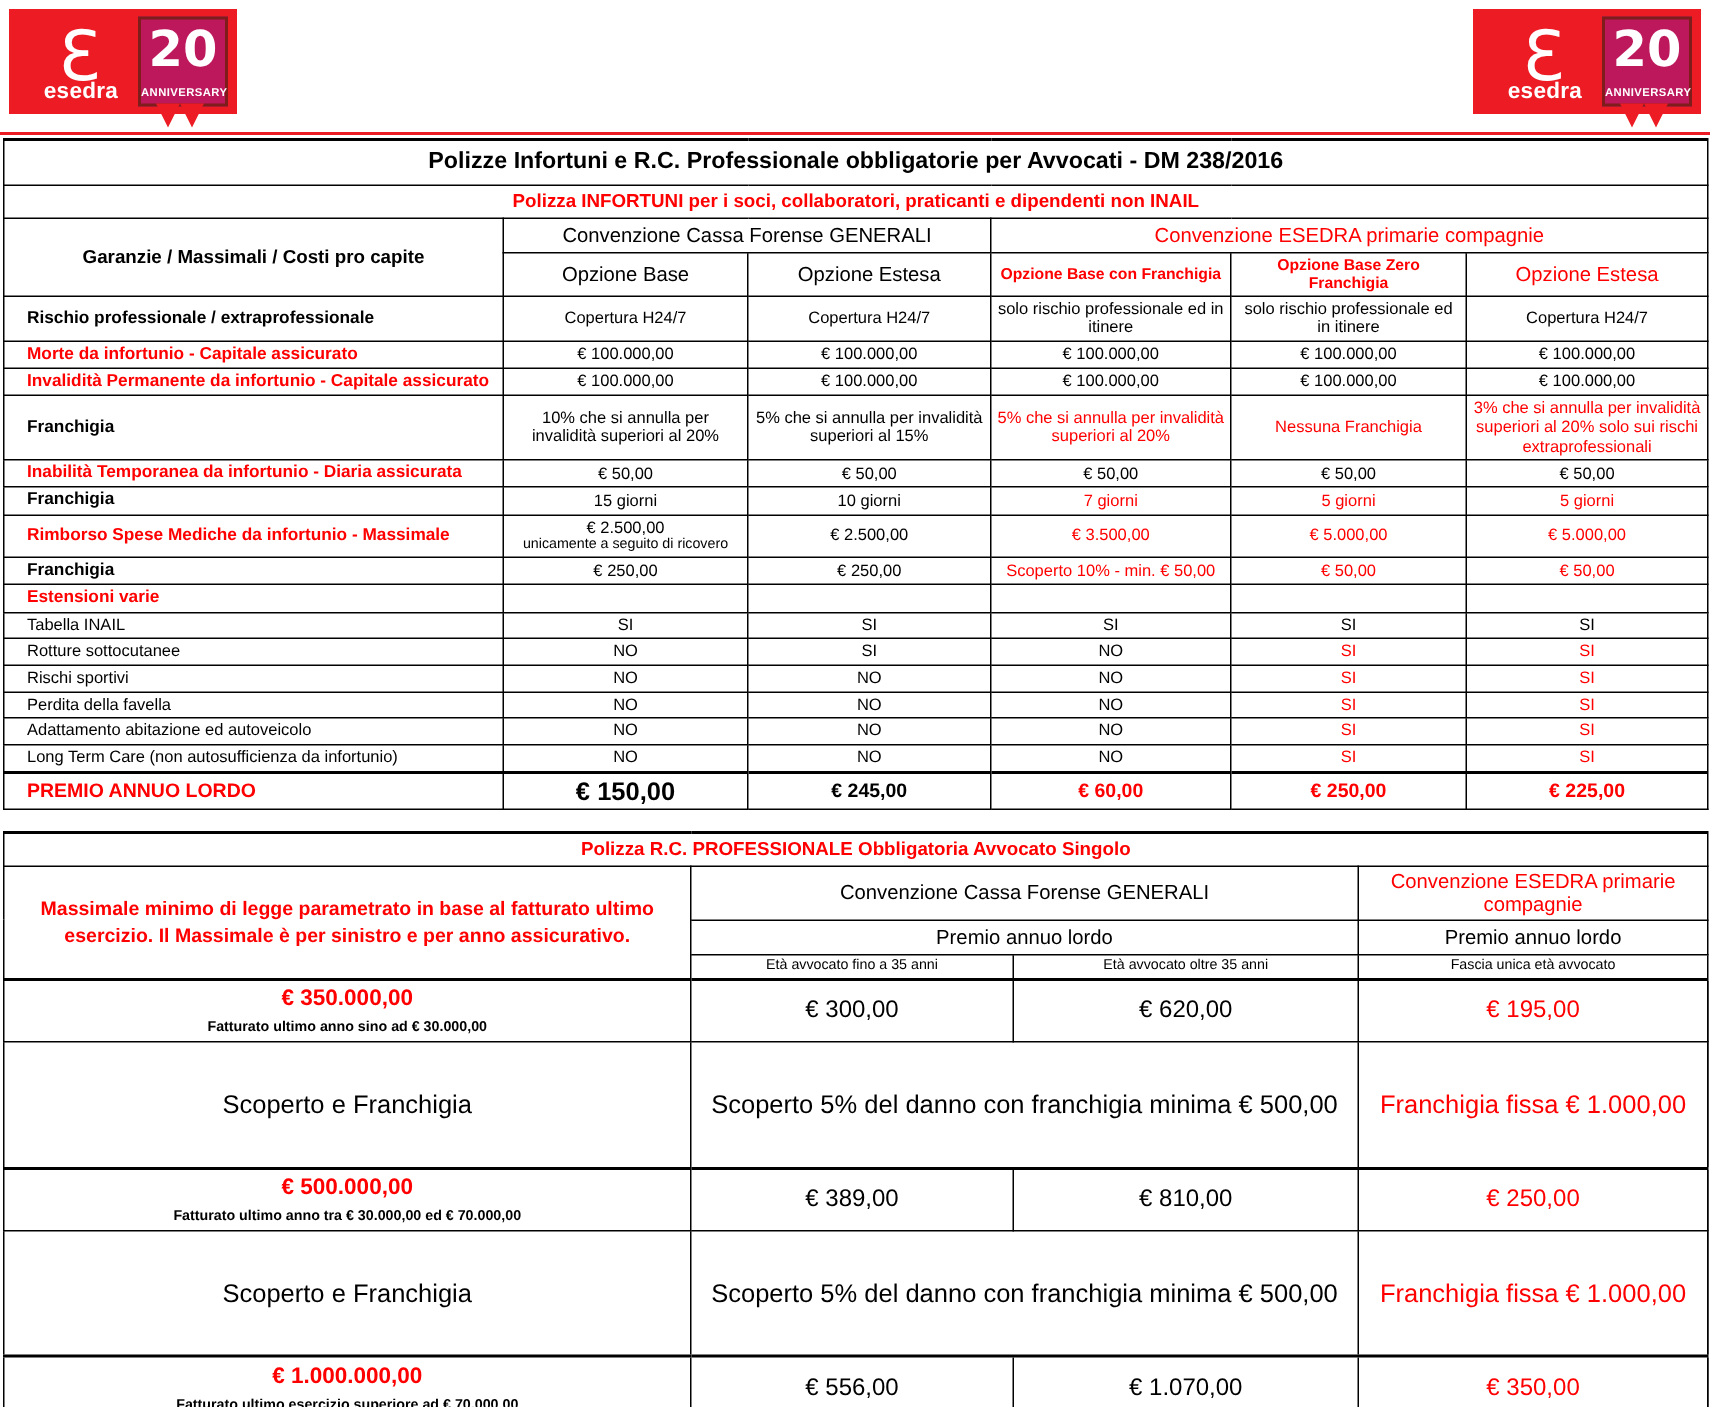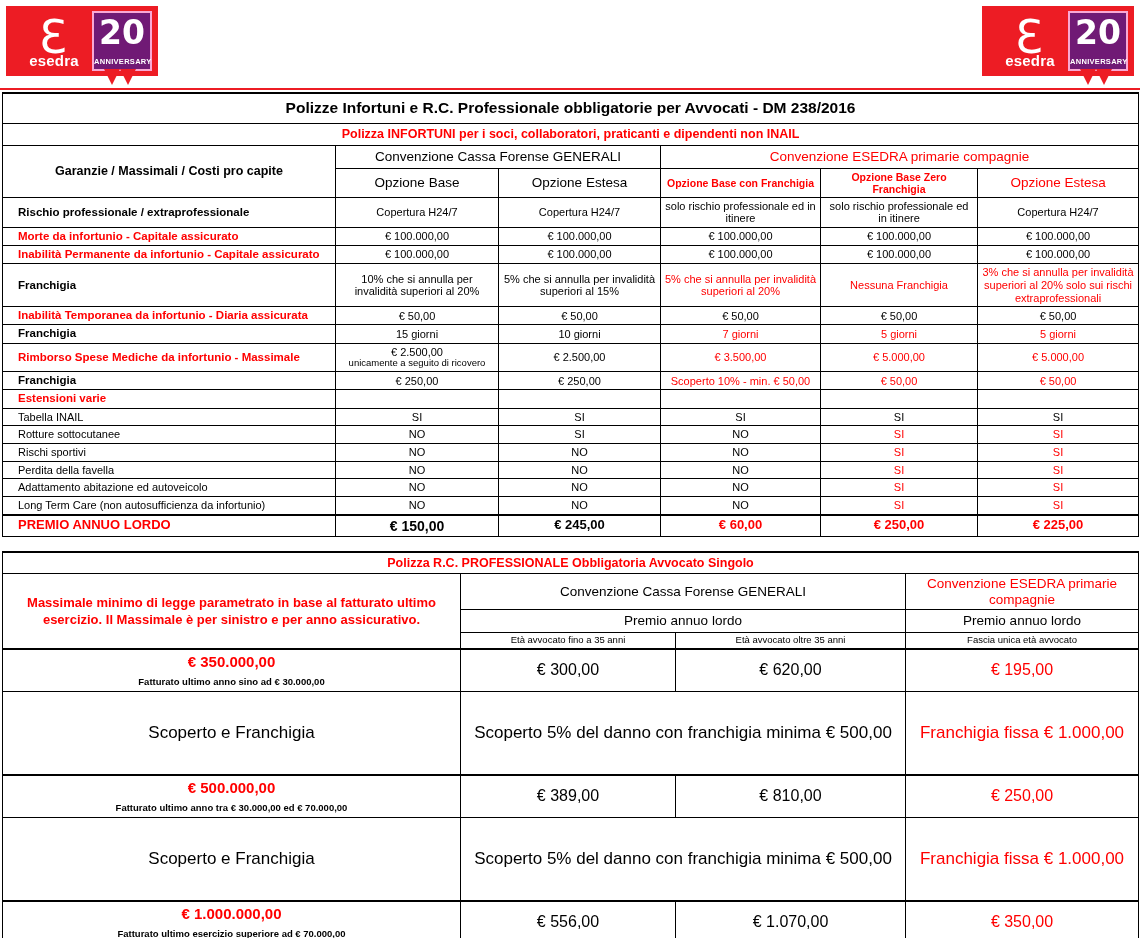--- a/index.html
+++ b/index.html
@@ -52,22 +52,22 @@
     color: #ffffff;
     font-size: 15px;
     font-weight: 700;
     text-align: center;
     letter-spacing: .2px;
   }
   .logo-anniv {
     position: absolute;
     left: 86px; top: 5px;
     width: 60px; height: 60px;
-    background: #701a75;
-    border: 2px solid #f9a8d4;
+    background: #be185d;
+    border: 2px solid #7f1d1d;
   }
   .logo-20 {
     position: absolute;
     left: 0; top: 1px;
     width: 100%;
     text-align: center;
     color: #ffffff;
     font-family: "DejaVu Sans", sans-serif;
     font-size: 33px;
     font-weight: 700;
@@ -256,21 +256,21 @@
         </tr>
         <tr>
           <td class="rowlabel red">Morte da infortunio - Capitale assicurato</td>
           <td class="black">€ 100.000,00</td>
           <td class="black">€ 100.000,00</td>
           <td class="black">€ 100.000,00</td>
           <td class="black">€ 100.000,00</td>
           <td class="black">€ 100.000,00</td>
         </tr>
         <tr>
-          <td class="rowlabel red">Inabilità Permanente da infortunio - Capitale assicurato</td>
+          <td class="rowlabel red">Invalidità Permanente da infortunio - Capitale assicurato</td>
           <td class="black">€ 100.000,00</td>
           <td class="black">€ 100.000,00</td>
           <td class="black">€ 100.000,00</td>
           <td class="black">€ 100.000,00</td>
           <td class="black">€ 100.000,00</td>
         </tr>
         <tr>
           <td class="rowlabel black">Franchigia</td>
           <td class="black">10% che si annulla per invalidità superiori al 20%</td>
           <td class="black">5% che si annulla per  invalidità superiori al 15%</td>
@@ -364,21 +364,21 @@
         <tr>
           <td class="rowlabel black" style="font-weight: 400; font-size: 11px;">Long Term Care (non autosufficienza da infortunio)</td>
           <td class="black">NO</td>
           <td class="black">NO</td>
           <td class="black">NO</td>
           <td class="red">SI</td>
           <td class="red">SI</td>
         </tr>
         <tr>
           <td class="rowlabel red thick-top" style="font-size: 13px;">PREMIO ANNUO LORDO</td>
-          <td class="black b thick-top" style="font-size: 14px;">€ 150,00</td>
+          <td class="black b thick-top" style="font-size: 17px;">€ 150,00</td>
           <td class="black b thick-top" style="font-size: 13px;">€ 245,00</td>
           <td class="red b thick-top" style="font-size: 13px;">€ 60,00</td>
           <td class="red b thick-top" style="font-size: 13px;">€ 250,00</td>
           <td class="red b thick-top" style="font-size: 13px;">€ 225,00</td>
         </tr>
       </tbody>
 
   </table>
 
   <div class="spacer"></div>

